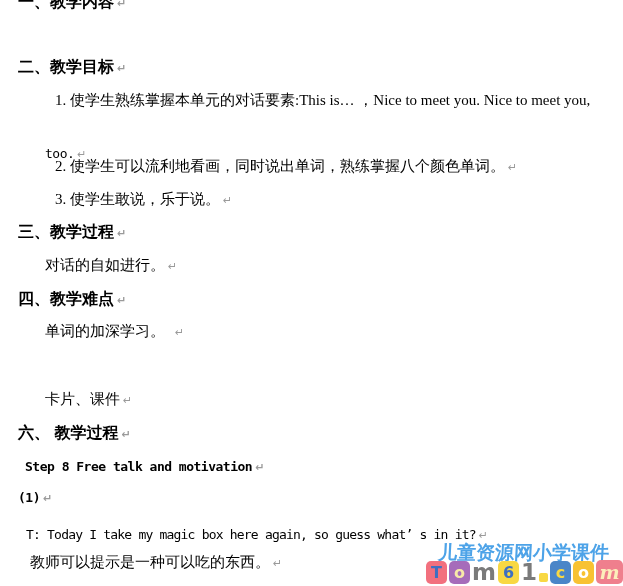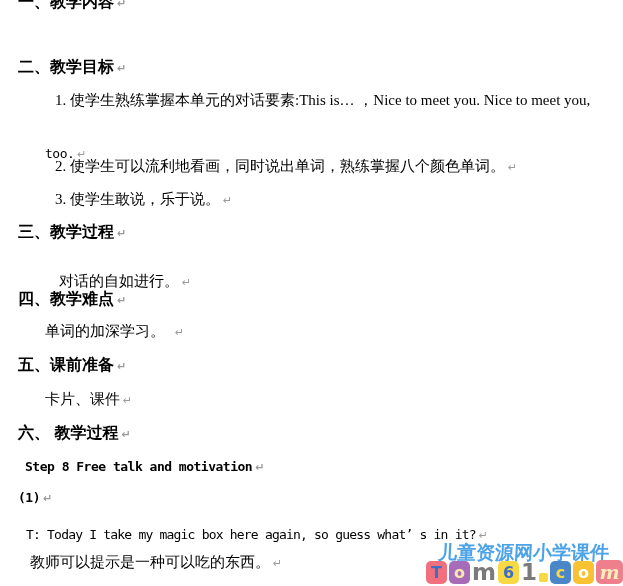--- a/index.html
+++ b/index.html
@@ -118,27 +118,26 @@
   <div class="line" style="left:55px; top:91px;"><span>1. 使学生熟练掌握本单元的对话要素:This is… ，Nice to meet you. Nice to meet you,</span></div>
 
   <div class="line mono" style="left:45px; top:124px;margin-top:21px;"><span>too.</span><span class="pmark">↵</span></div>
 
   <div class="line" style="left:55px; top:157px;"><span>2. 使学生可以流利地看画，同时说出单词，熟练掌握八个颜色单词。</span><span class="pmark">↵</span></div>
 
   <div class="line" style="left:55px; top:190px;"><span>3. 使学生敢说，乐于说。</span><span class="pmark">↵</span></div>
 
   <div class="line heading" style="left:18px; top:223px;"><span>三、教学过程</span><span class="pmark">↵</span></div>
 
-  <div class="line" style="left:45px; top:272px;margin-left:14px;"><span>对话的自如进行。</span><span class="pmark">↵</span></div>
+  <div class="line" style="left:45px; top:256px;"><span>对话的自如进行。</span><span class="pmark">↵</span></div>
 
   <div class="line heading" style="left:18px; top:290px;"><span>四、教学难点</span><span class="pmark">↵</span></div>
 
   <div class="line" style="left:45px; top:322px;text-align:center;"><span>单词的加深学习。</span><span class="pmark" style="margin-left:10px;">↵</span></div>
 
-  <div class="line heading" style="left:18px; top:356px;"><span>五、课前准备</span><span class="pmark">↵</span></div>
 
   <div class="line" style="left:45px; top:390px;"><span>卡片、课件</span><span class="pmark">↵</span></div>
 
   <div class="line heading" style="left:18px; top:424px;"><span>六、 教学过程</span><span class="pmark">↵</span></div>
 
   <div class="line mono-bold" style="left:25px; top:458px;"><span>Step 8 Free talk and motivation</span><span class="pmark">↵</span></div>
 
   <div class="line mono-bold" style="left:18px; top:489px;"><span>(1)</span><span class="pmark">↵</span></div>
 
   <div class="line mono teacher" style="left:18px; top:526px;"><span>T: Today I take my magic box here again, so guess what’ s in it?</span><span class="pmark">↵</span></div>

